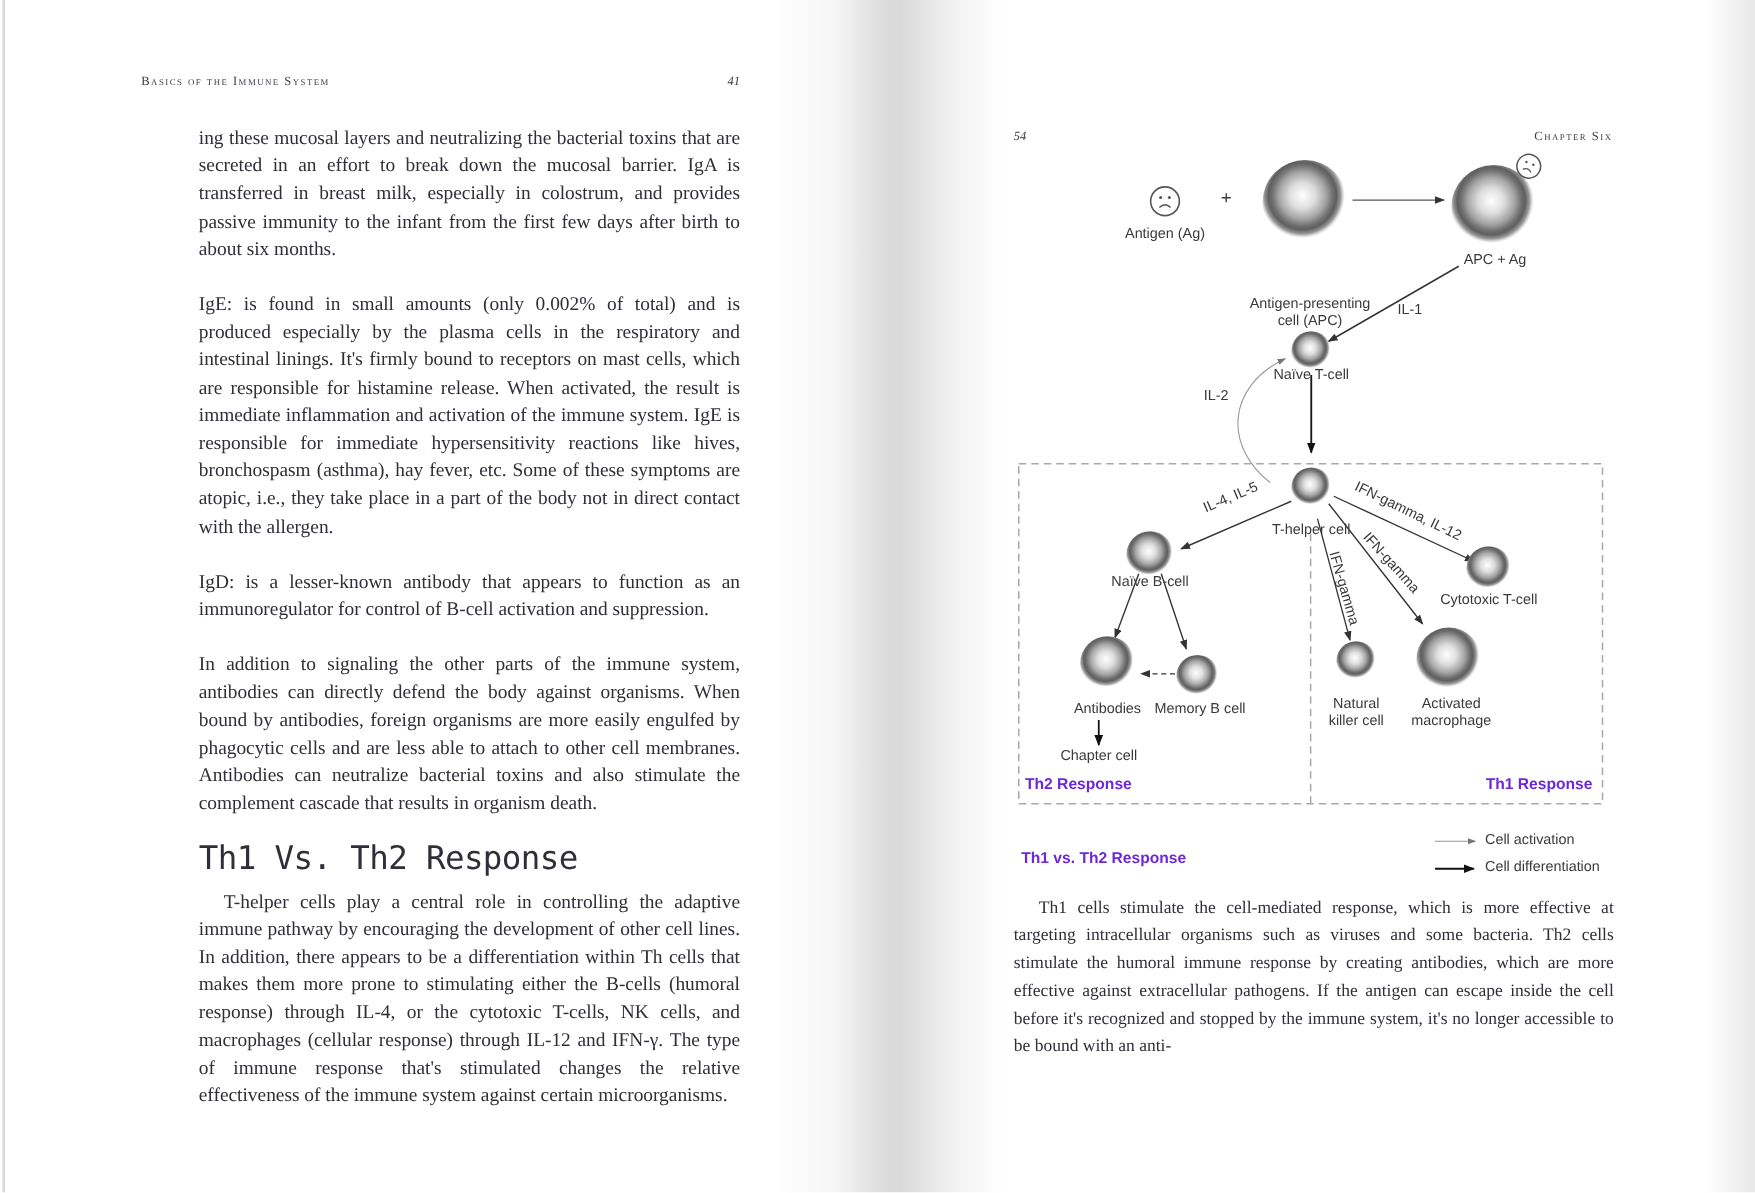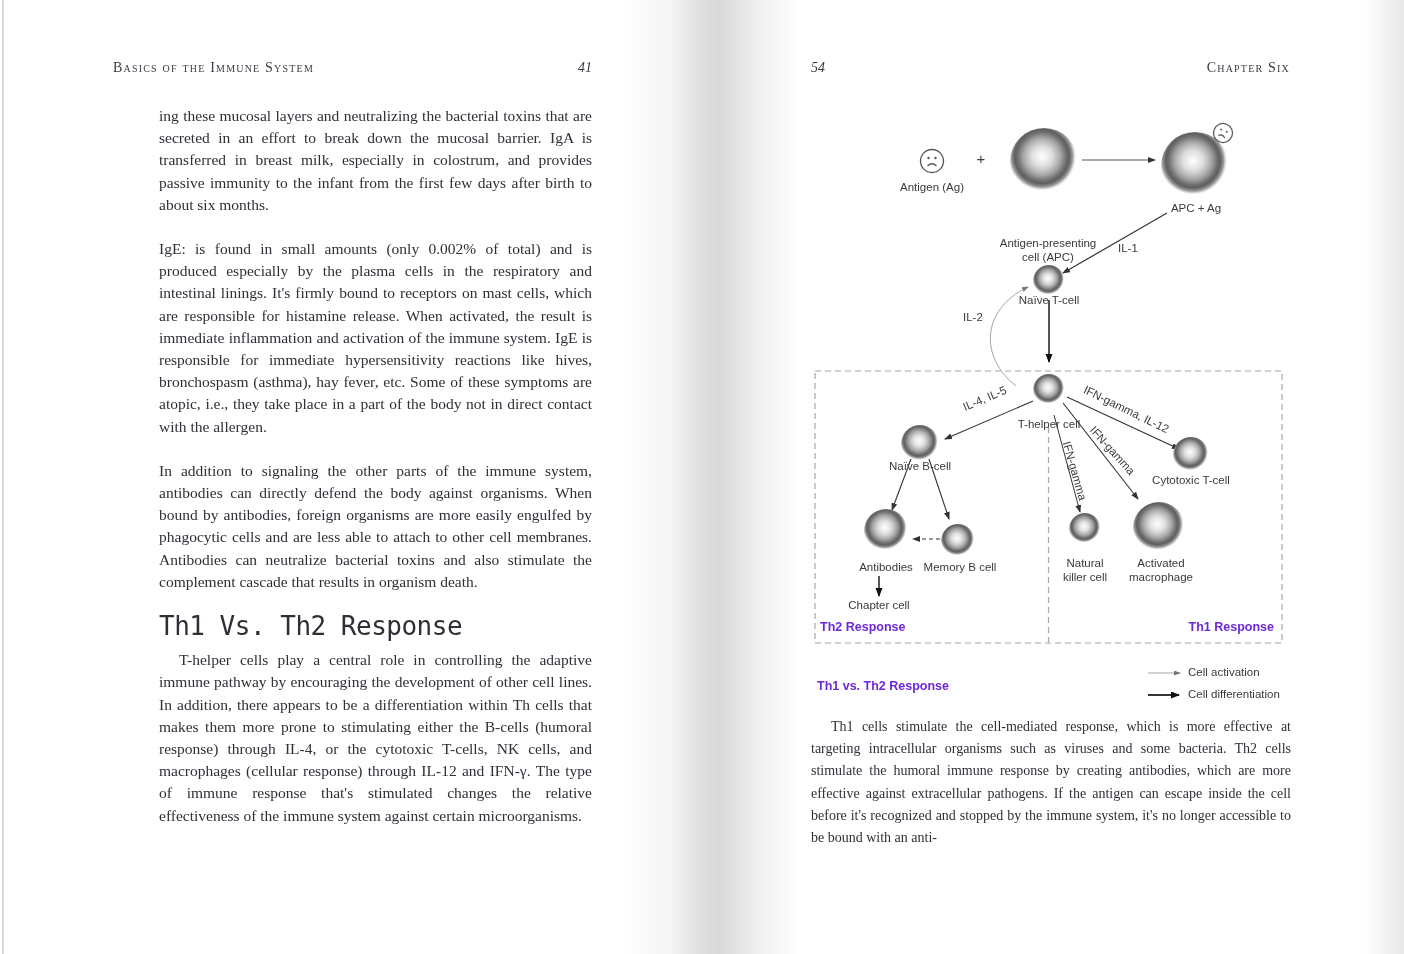--- a/index.html
+++ b/index.html
@@ -11,23 +11,23 @@
   }
   .edge-line{position:absolute;left:2px;top:0;bottom:0;width:2px;background:#d8d8d8;}
   .gutter{position:absolute;left:618px;top:0;bottom:0;width:185px;pointer-events:none;
     background:linear-gradient(to right, rgba(0,0,0,0) 0%, rgba(0,0,0,0.04) 28%,
       rgba(0,0,0,0.13) 46%, rgba(0,0,0,0.15) 55%, rgba(0,0,0,0.06) 76%, rgba(0,0,0,0) 100%);}
   .right-shadow{position:absolute;right:0;top:0;bottom:0;width:40px;pointer-events:none;
     background:linear-gradient(to right, rgba(0,0,0,0) 0%, rgba(0,0,0,0.09) 100%);}
 
   .page{position:absolute;top:60px;width:479px;}
   .page-left{left:113px;}
-  .page-right{left:811px;}
+  .page-right{left:811px;margin-top:44px;}
   .pg-header{display:flex;justify-content:space-between;align-items:baseline;
-    font-size:14px;color:#3b3b44;}
+    font-size:10px;color:#3b3b44;}
   .smallcaps{font-variant:small-caps;letter-spacing:1.2px;}
   .pgnum{font-style:italic;}
 
   .bodytext{margin-top:29px;font-size:15.5px;line-height:22.2px;text-align:justify;margin-left:46px;}
   .bodytext p{margin:0 0 22px 0;}
   .bodytext p.indent{text-indent:20px;}
   h2.sans-head{
     font-family:"DejaVu Sans Mono", monospace;
     font-weight:400;font-size:26px;letter-spacing:-0.5px;
     margin:16px 0 12px 0;color:#2f2f38;
@@ -54,20 +54,21 @@
 <div class="right-shadow"></div>
 
 <div class="page page-left">
   <div class="pg-header">
     <span class="smallcaps">Basics of the Immune System</span>
     <span class="pgnum">41</span>
   </div>
   <div class="bodytext">
     <p>ing these mucosal layers and neutralizing the bacterial toxins that are secreted in an effort to break down the mucosal barrier. IgA is transferred in breast milk, especially in colostrum, and provides passive immunity to the infant from the first few days after birth to about six months.</p>
     <p>IgE: is found in small amounts (only 0.002% of total) and is produced especially by the plasma cells in the respiratory and intestinal linings. It's firmly bound to receptors on mast cells, which are responsible for histamine release. When activated, the result is immediate inflammation and activation of the immune system. IgE is responsible for immediate hypersensitivity reactions like hives, bronchospasm (asthma), hay fever, etc. Some of these symptoms are atopic, i.e., they take place in a part of the body not in direct contact with the allergen.</p>
+    <p>IgD: is a lesser-known antibody that appears to function as an immunoregulator for control of B-cell activation and suppression.</p>
     <p>In addition to signaling the other parts of the immune system, antibodies can directly defend the body against organisms. When bound by antibodies, foreign organisms are more easily engulfed by phagocytic cells and are less able to attach to other cell membranes. Antibodies can neutralize bacterial toxins and also stimulate the complement cascade that results in organism death.</p>
     <h2 class="sans-head">Th1 Vs. Th2 Response</h2>
     <p class="indent">T-helper cells play a central role in controlling the adaptive immune pathway by encouraging the development of other cell lines. In addition, there appears to be a differentiation within Th cells that makes them more prone to stimulating either the B-cells (humoral response) through IL-4, or the cytotoxic T-cells, NK cells, and macrophages (cellular response) through IL-12 and IFN-γ. The type of immune response that's stimulated changes the relative effectiveness of the immune system against certain microorganisms.</p>
   </div>
 </div>
 
 <div class="page page-right">
   <div class="pg-header">
     <span class="pgnum">54</span>
     <span class="smallcaps">Chapter Six</span>

